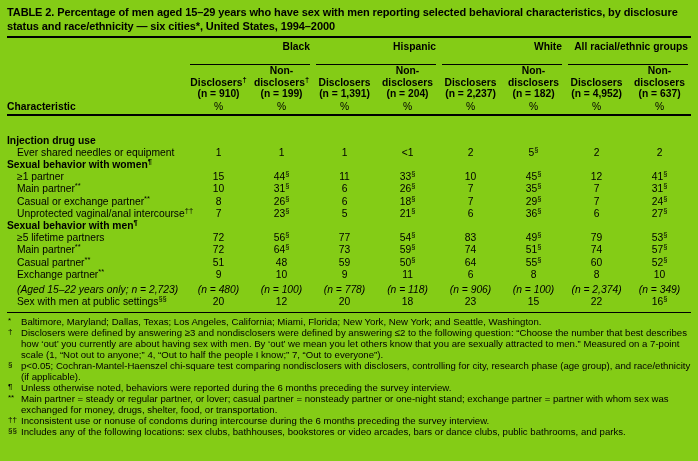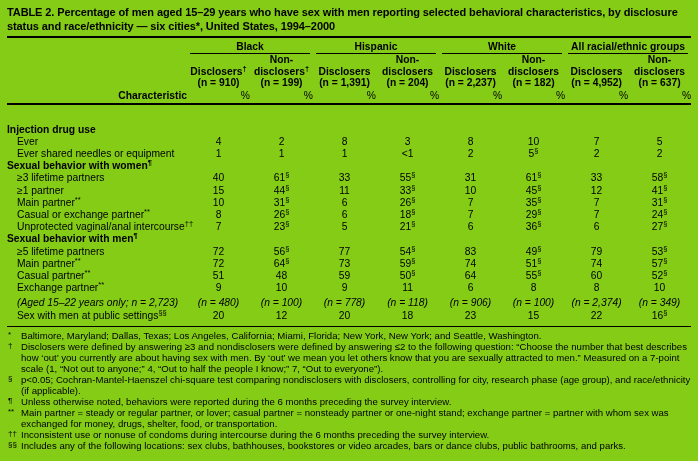--- a/index.html
+++ b/index.html
@@ -9,23 +9,23 @@
     font-family:"Liberation Sans", sans-serif; overflow:hidden;
   }
   .title { font-weight:bold; font-size:11px; line-height:13.5px; letter-spacing:-0.1px; }
   .title-rule { height:2px; background:#000; margin-top:3px; }
 
   table.tbl { width:100%; border-collapse:collapse; table-layout:fixed; }
   .tbl th, .tbl td { padding:0; }
 
   thead th { font-weight:bold; font-size:10.3px; vertical-align:bottom; }
   .grp-row th { padding-top:3px; }
-  .grp-u { border-bottom:1.5px solid #000; margin:0 3px; padding-bottom:1px; text-align:center; white-space:nowrap; }
+  .grp-u { border-bottom:1.5px solid #000; margin:0 3px; padding-bottom:12px; text-align:right; white-space:nowrap; }
   .colh { text-align:center; line-height:11.5px; padding-top:1px; white-space:nowrap; }
-  .unitrow th { border-bottom:2px solid #000; line-height:14px;text-align:right; }
+  .unitrow th { border-bottom:2px solid #000; line-height:14px; }
   .charh { text-align:left; font-size:10.3px; }
   .pct { text-align:center; font-weight:normal; font-size:10.3px; }
 
   tbody { font-size:10.3px; }
   tbody td { line-height:12.2px; vertical-align:bottom; }
   tbody tr:first-child td { padding-top:19px; }
   td.sec { font-weight:bold; white-space:nowrap; }
   td.lbl { padding-left:10px; white-space:nowrap; }
   td.val { text-align:center; }
   tr.note td { font-style:italic; padding-top:3px; }
@@ -119,56 +119,34 @@
           <th class="pct">%</th>
           <th class="pct">%</th>
           <th class="pct">%</th>
           <th class="pct">%</th>
           <th class="pct">%</th>
         </tr>
       </thead>
     <tbody id="tbody">
         <tr>
           <td colspan="9" class="sec">Injection drug use</td>
-        </tr>
-        <tr class="">
-          <td class="lbl">Ever</td>
-          <td class="val">4</td>
-          <td class="val">2</td>
-          <td class="val">8</td>
-          <td class="val">3</td>
-          <td class="val">8</td>
-          <td class="val">10</td>
-          <td class="val">7</td>
-          <td class="val">5</td>
         </tr>
         <tr class="">
           <td class="lbl">Ever shared needles or equipment</td>
           <td class="val">1</td>
           <td class="val">1</td>
           <td class="val">1</td>
           <td class="val">&lt;1</td>
           <td class="val">2</td>
           <td class="val">5<sup>§</sup></td>
           <td class="val">2</td>
           <td class="val">2</td>
         </tr>
         <tr>
           <td colspan="9" class="sec">Sexual behavior with women<sup>¶</sup></td>
-        </tr>
-        <tr class="">
-          <td class="lbl">≥3 lifetime partners</td>
-          <td class="val">40</td>
-          <td class="val">61<sup>§</sup></td>
-          <td class="val">33</td>
-          <td class="val">55<sup>§</sup></td>
-          <td class="val">31</td>
-          <td class="val">61<sup>§</sup></td>
-          <td class="val">33</td>
-          <td class="val">58<sup>§</sup></td>
         </tr>
         <tr class="">
           <td class="lbl">≥1 partner</td>
           <td class="val">15</td>
           <td class="val">44<sup>§</sup></td>
           <td class="val">11</td>
           <td class="val">33<sup>§</sup></td>
           <td class="val">10</td>
           <td class="val">45<sup>§</sup></td>
           <td class="val">12</td>

